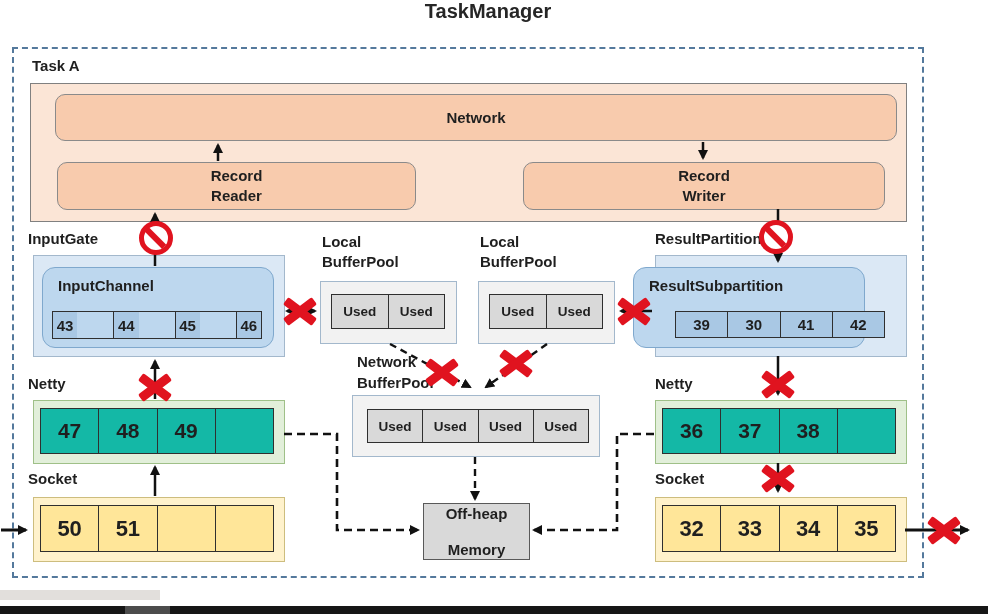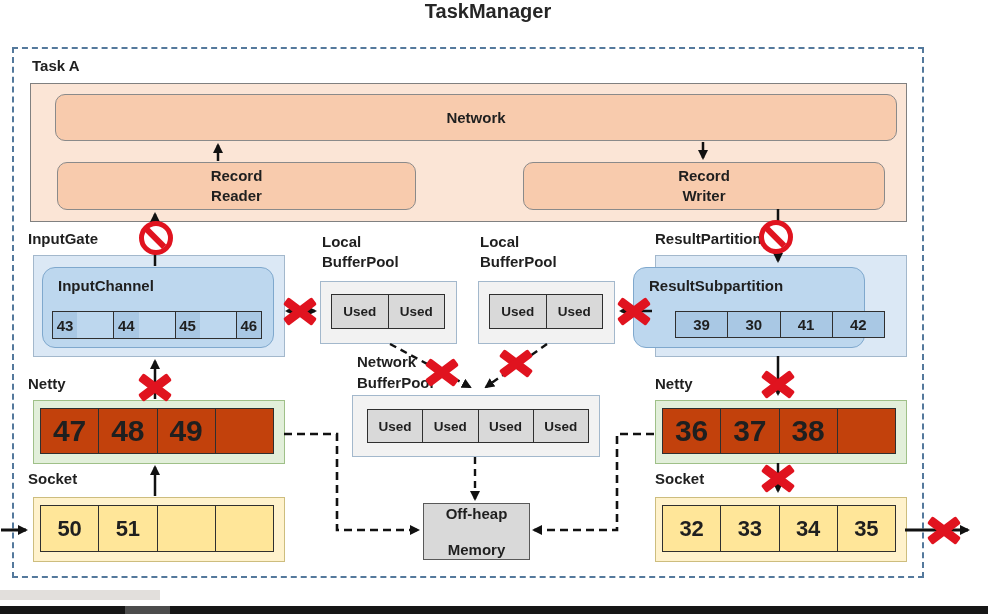--- a/index.html
+++ b/index.html
@@ -30,21 +30,21 @@
 
   .rbox { position:absolute; background:#bdd7ee; border:1.5px solid #7fa8cd; border-radius:13px; }
   .rbox .rlbl { position:absolute; left:15px; top:9px; font-weight:700; font-size:15px; }
 
   
   .cellrow { position:absolute; display:flex; border:1.4px solid #2f2f2f; box-sizing:border-box; }
   .cellrow > div { flex:1; display:flex; align-items:center; justify-content:center;
     font-weight:700; color:#1f1f1f; }
   .cellrow > div + div { border-left:1.4px solid #2f2f2f; }
   .cells-blue  > div { background:#a9c8e4; font-size:15px; }
-  .cells-green > div { background:#c2410c; font-size:30px; }
+  .cells-green > div { background:#14b8a6; font-size:21px; }
   .cells-yellow> div { background:#ffe699; font-size:22px; }
   .cells-used  > div { background:#d9d9d9; font-size:13.5px; }
 
   .offheap { position:absolute; left:423px; top:503px; width:105px; height:55px;
     background:#d9d9d9; border:1.6px solid #595959; display:flex; flex-direction:column;
     align-items:center; justify-content:space-between; font-weight:700; font-size:15px; line-height:19px; }
 
   
   .xmark { position:absolute; width:40px; height:40px; z-index:8; }
   .xmark::before, .xmark::after { content:""; position:absolute; left:2px; top:15.5px;

